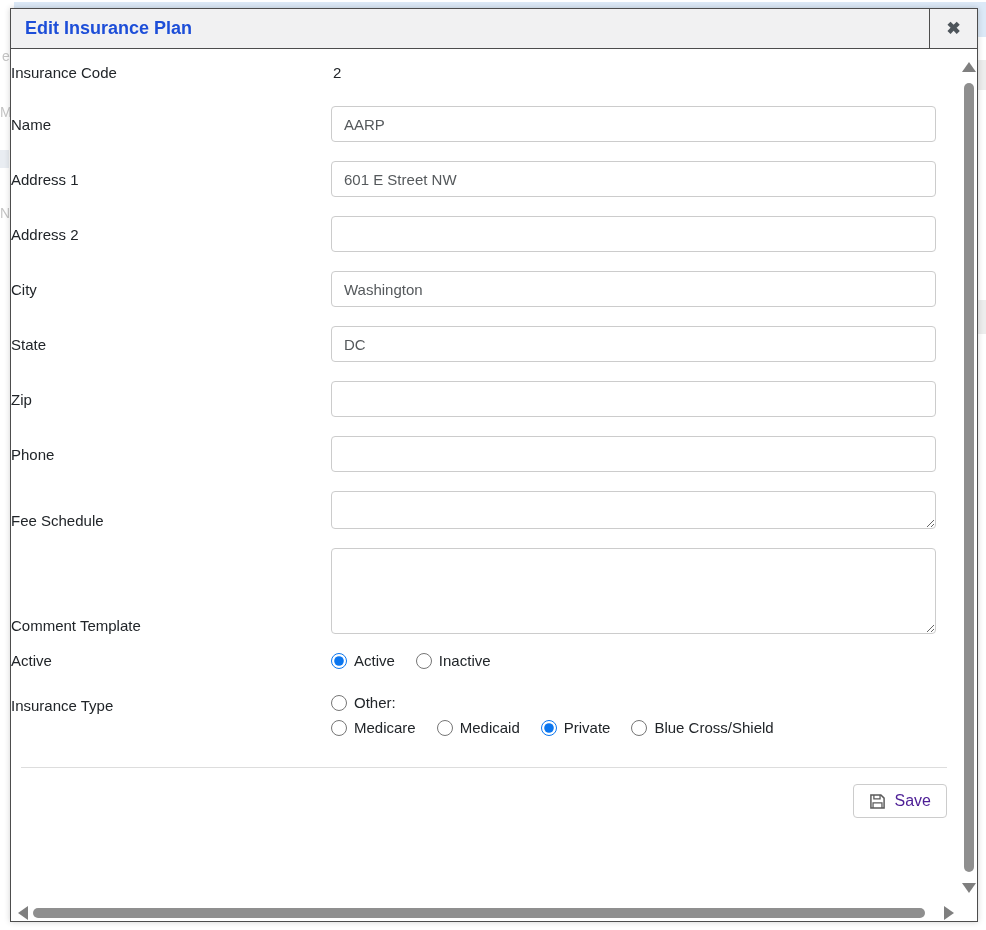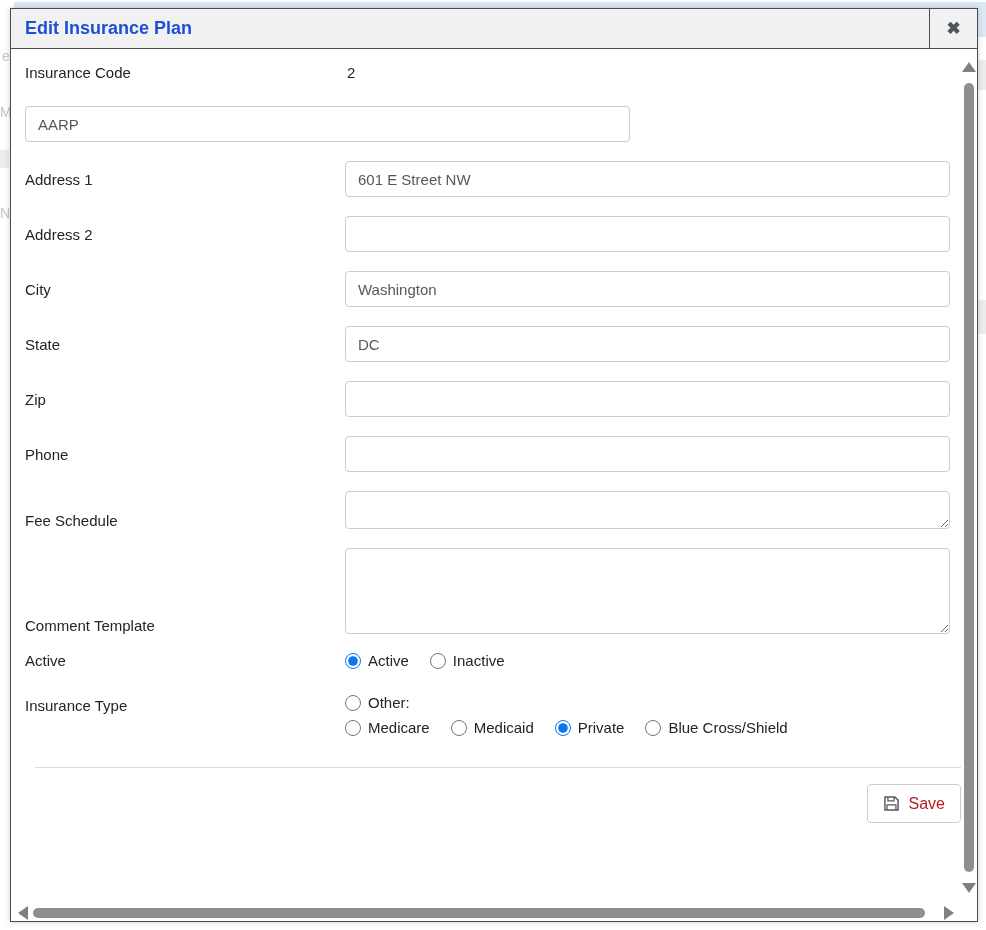--- a/index.html
+++ b/index.html
@@ -23,21 +23,21 @@
 
   .modal-header { display:flex; height:40px; background:#f1f1f2;
     border-bottom:1px solid #4d4d4d; align-items:stretch; }
   .modal-title { flex:1; display:flex; align-items:center; padding-left:14px;
     font-size:18px; font-weight:bold; color:#1d4ed8; }
   .modal-close { width:48px; border-left:1px solid #4d4d4d; display:flex;
     align-items:center; justify-content:center; cursor:pointer;
     font-size:17px; font-weight:bold; color:#4e555b; background:#f1f1f2; }
 
   .modal-body { position:absolute; top:41px; left:0; right:16px; bottom:16px;
-    overflow:hidden; padding:14px 0 0 14px; background:#fff; }
+    overflow:hidden; padding:14px 0 0 0; background:#fff; }
 
   
   .frow { display:flex; align-items:center; margin-bottom:19px; }
   .frow.static { margin-bottom:25px; align-items:flex-start; }
   .frow.talign-top { align-items:flex-end; }
   .flabel { flex:0 0 320px; font-size:15px; color:#212529; }
   .fvalue-static { font-size:15px; color:#212529; padding-left:2px; }
 
   .finput { width:605px; height:36px; border:1px solid #ccc; border-radius:4px;
     padding:0 12px; font-size:15px; color:#55595c; background:#fff; outline:none;
@@ -57,23 +57,23 @@
   .radio-opt { display:flex; align-items:center; font-size:15px; color:#212529; cursor:pointer; }
   .radio-opt input { width:16px; height:16px; margin-right:7px; accent-color:#0b76ef; cursor:pointer; }
   .frow.radios { margin-bottom:25px; }
   .frow.radios2 { margin-bottom:8px; align-items:flex-start; }
   .frow.radios2 .flabel { padding-top:3px; }
 
   
   .divider { width:926px; margin-left:10px; margin-top:31px; border-top:1px solid #dddddd; }
   .footer-row { width:926px; margin-left:10px; padding-top:16px;
     display:flex; justify-content:flex-end; }
-  .save-btn { display:inline-flex; align-items:center; gap:9px; height:39px;
+  .save-btn { display:inline-flex; align-items:center; gap:9px; height:34px;
     padding:0 15px; background:#fff; border:1px solid #ccc; border-radius:4px;
-    font-size:16px; color:#b91c1c; cursor:pointer; font-family:"Liberation Sans", sans-serif; }
+    font-size:16px; color:#4c1d95; cursor:pointer; font-family:"Liberation Sans", sans-serif; }
   .save-btn svg { display:block; }
 
   
   .vscroll { position:absolute; top:41px; right:0; width:16px; bottom:16px; background:#fff; }
   .vscroll .arrow-up { position:absolute; top:12px; left:1px; width:0; height:0;
     border-left:7px solid transparent; border-right:7px solid transparent;
     border-bottom:10px solid #7f7f7f; cursor:pointer; }
   .vscroll .arrow-down { position:absolute; bottom:12px; left:1px; width:0; height:0;
     border-left:7px solid transparent; border-right:7px solid transparent;
     border-top:10px solid #7f7f7f; cursor:pointer; }
@@ -112,20 +112,21 @@
   </div>
 
   <div class="modal-body">
 
     <div class="frow static">
       <div class="flabel">Insurance Code</div>
       <div class="fvalue-static">2</div>
     </div>
 
     <div class="frow">
+      <div class="flabel">Name</div>
       <input class="finput" type="text" value="AARP" style="">
     </div>
 
     <div class="frow">
       <div class="flabel">Address 1</div>
       <input class="finput" type="text" value="601 E Street NW" style="">
     </div>
 
     <div class="frow">
       <div class="flabel">Address 2</div>

